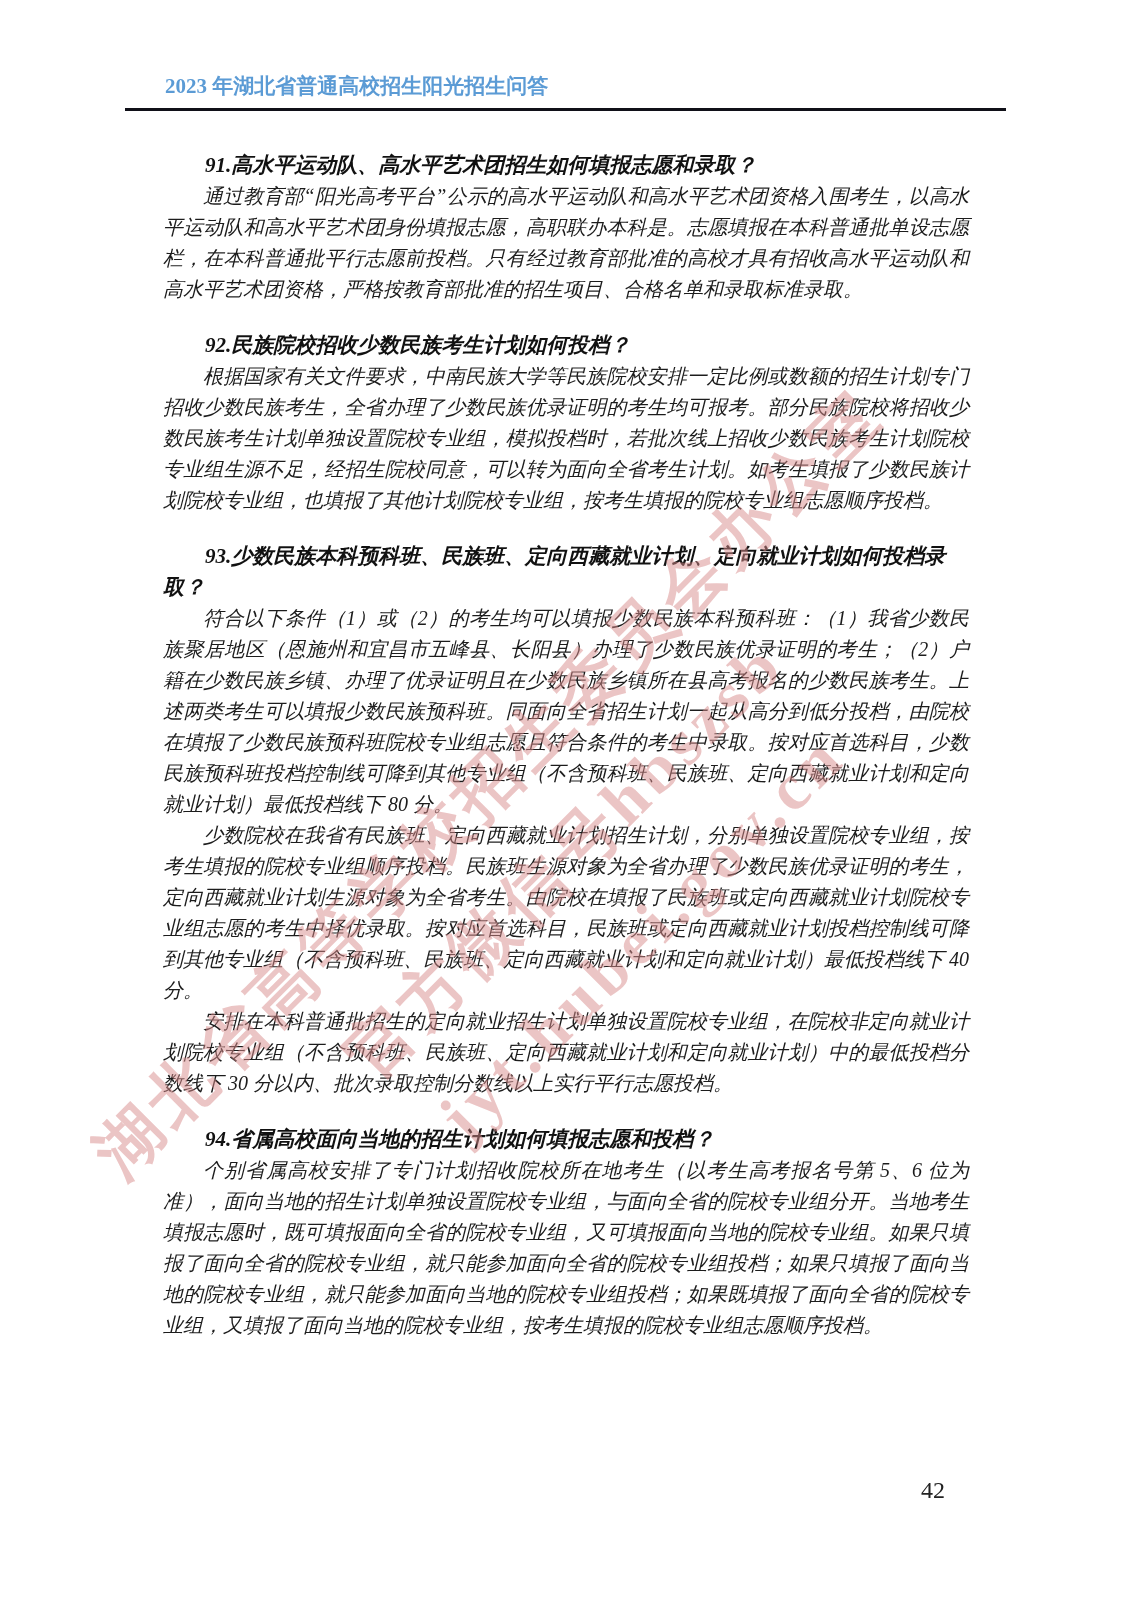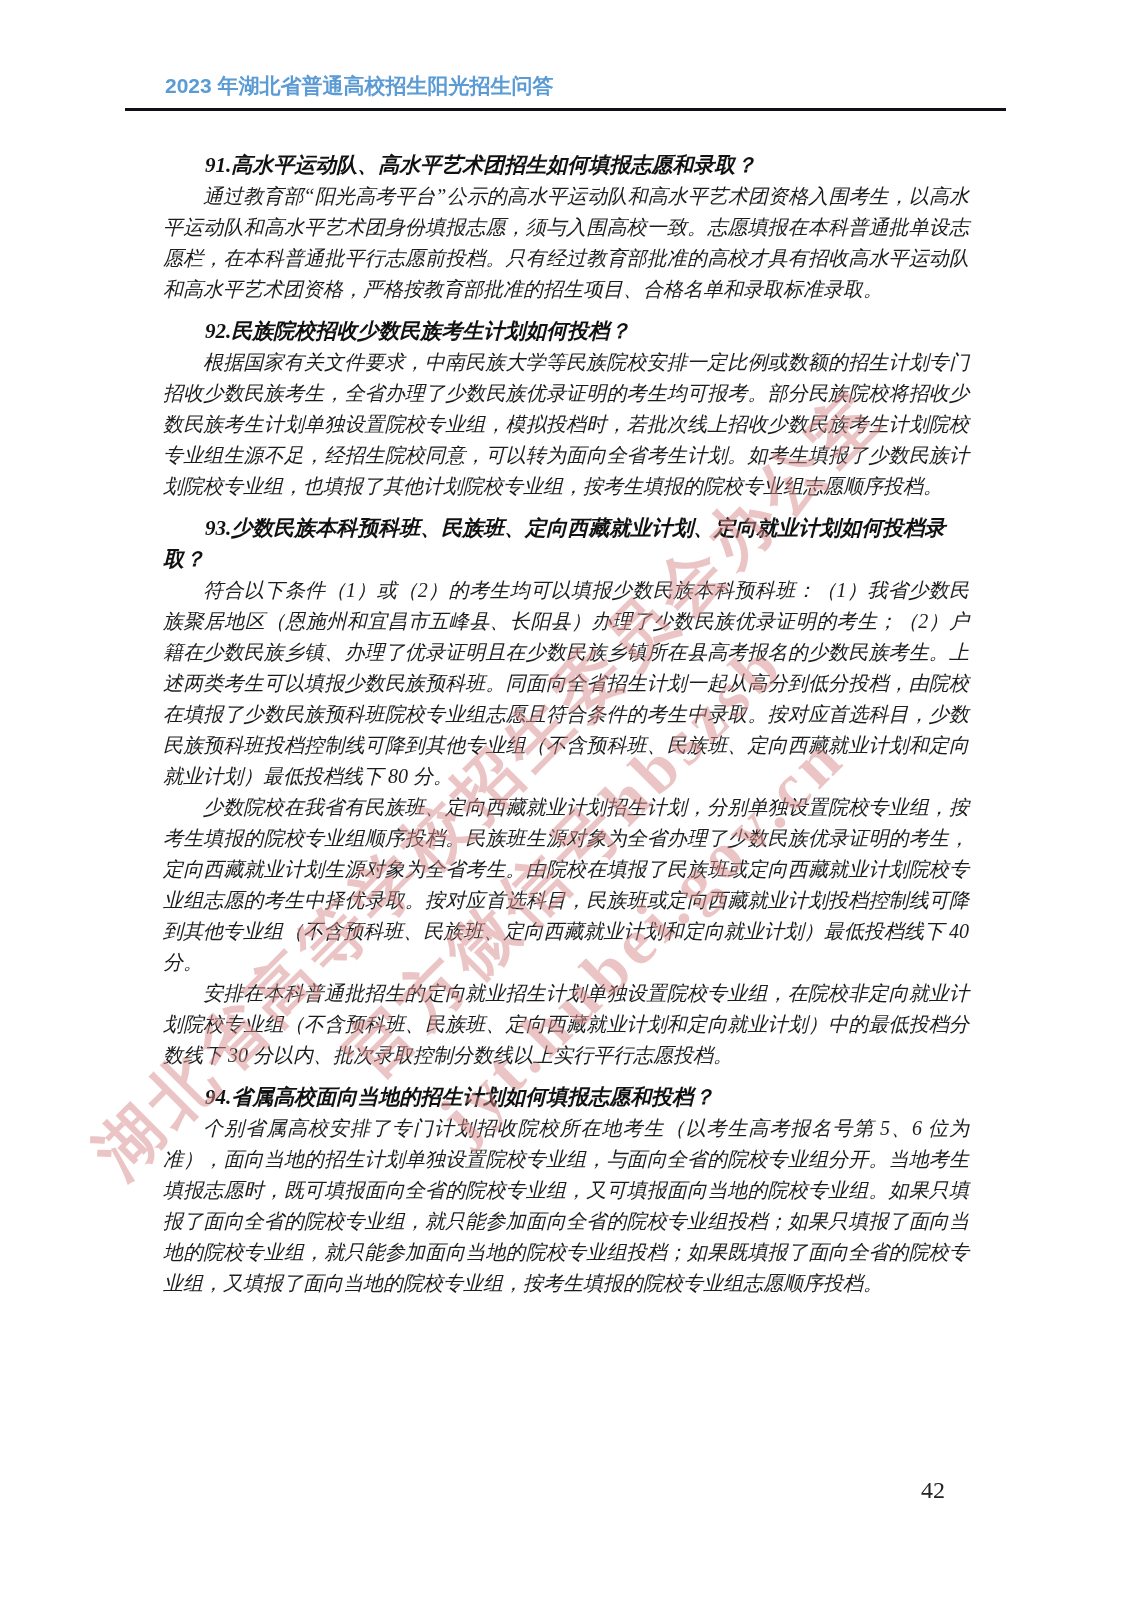--- a/index.html
+++ b/index.html
@@ -17,37 +17,37 @@
   .header {
     position: absolute;
     top: 72px; left: 125px;
     width: 881px;
     box-sizing: border-box;
     padding: 0 24px 8px 40px;
     border-bottom: 3px solid #101018;
     display: flex;
     justify-content: space-between;
     align-items: baseline;
-    font-family: Liberation Sans, sans-serif;
+    font-family: Liberation Serif, serif;
     font-weight: bold;
     font-size: 21px;
     color: #5b9bd5;
     white-space: nowrap;
     z-index: 2;
   }
 
   
   .content {
     position: absolute;
     top: 150px; left: 163px;
     width: 806px;
     z-index: 1;
   }
   .qa { margin: 0; font-style: italic; }
-  .qa + .qa { margin-top: 11px; }
+  .qa + .qa { margin-top: 25px; }
   .q-title {
     margin: 0;
     font-size: 21px;
     font-weight: bold;
     line-height: 31px;
     text-indent: 2em;
     color: #111111;
   }
   .qa p {
     margin: 0;
@@ -96,21 +96,21 @@
 
 <div class="page">
 
   <div class="header">
     <span>2023 年湖北省普通高校招生阳光招生问答</span>
   </div>
 
   <div class="content" id="sections">
   <section class="qa">
     <h2 class="q-title">91.高水平运动队、高水平艺术团招生如何填报志愿和录取？</h2>
-  <p>通过教育部“阳光高考平台”公示的高水平运动队和高水平艺术团资格入围考生，以高水平运动队和高水平艺术团身份填报志愿，须与入围高校一致。志愿填报在本科普通批单设志愿栏，在本科普通批平行志愿前投档。只有经过教育部批准的高校才具有招收高水平运动队和高水平艺术团资格，严格按教育部批准的招生项目、合格名单和录取标准录取。</p>
+  <p>通过教育部“阳光高考平台”公示的高水平运动队和高水平艺术团资格入围考生，以高水平运动队和高水平艺术团身份填报志愿，高职联办本科是。志愿填报在本科普通批单设志愿栏，在本科普通批平行志愿前投档。只有经过教育部批准的高校才具有招收高水平运动队和高水平艺术团资格，严格按教育部批准的招生项目、合格名单和录取标准录取。</p>
       </section>
 
   <section class="qa">
     <h2 class="q-title">92.民族院校招收少数民族考生计划如何投档？</h2>
   <p>根据国家有关文件要求，中南民族大学等民族院校安排一定比例或数额的招生计划专门招收少数民族考生，全省办理了少数民族优录证明的考生均可报考。部分民族院校将招收少数民族考生计划单独设置院校专业组，模拟投档时，若批次线上招收少数民族考生计划院校专业组生源不足，经招生院校同意，可以转为面向全省考生计划。如考生填报了少数民族计划院校专业组，也填报了其他计划院校专业组，按考生填报的院校专业组志愿顺序投档。</p>
       </section>
 
   <section class="qa">
     <h2 class="q-title">93.少数民族本科预科班、民族班、定向西藏就业计划、定向就业计划如何投档录取？</h2>
   <p>符合以下条件（1）或（2）的考生均可以填报少数民族本科预科班：（1）我省少数民族聚居地区（恩施州和宜昌市五峰县、长阳县）办理了少数民族优录证明的考生；（2）户籍在少数民族乡镇、办理了优录证明且在少数民族乡镇所在县高考报名的少数民族考生。上述两类考生可以填报少数民族预科班。同面向全省招生计划一起从高分到低分投档，由院校在填报了少数民族预科班院校专业组志愿且符合条件的考生中录取。按对应首选科目，少数民族预科班投档控制线可降到其他专业组（不含预科班、民族班、定向西藏就业计划和定向就业计划）最低投档线下 80 分。</p>

